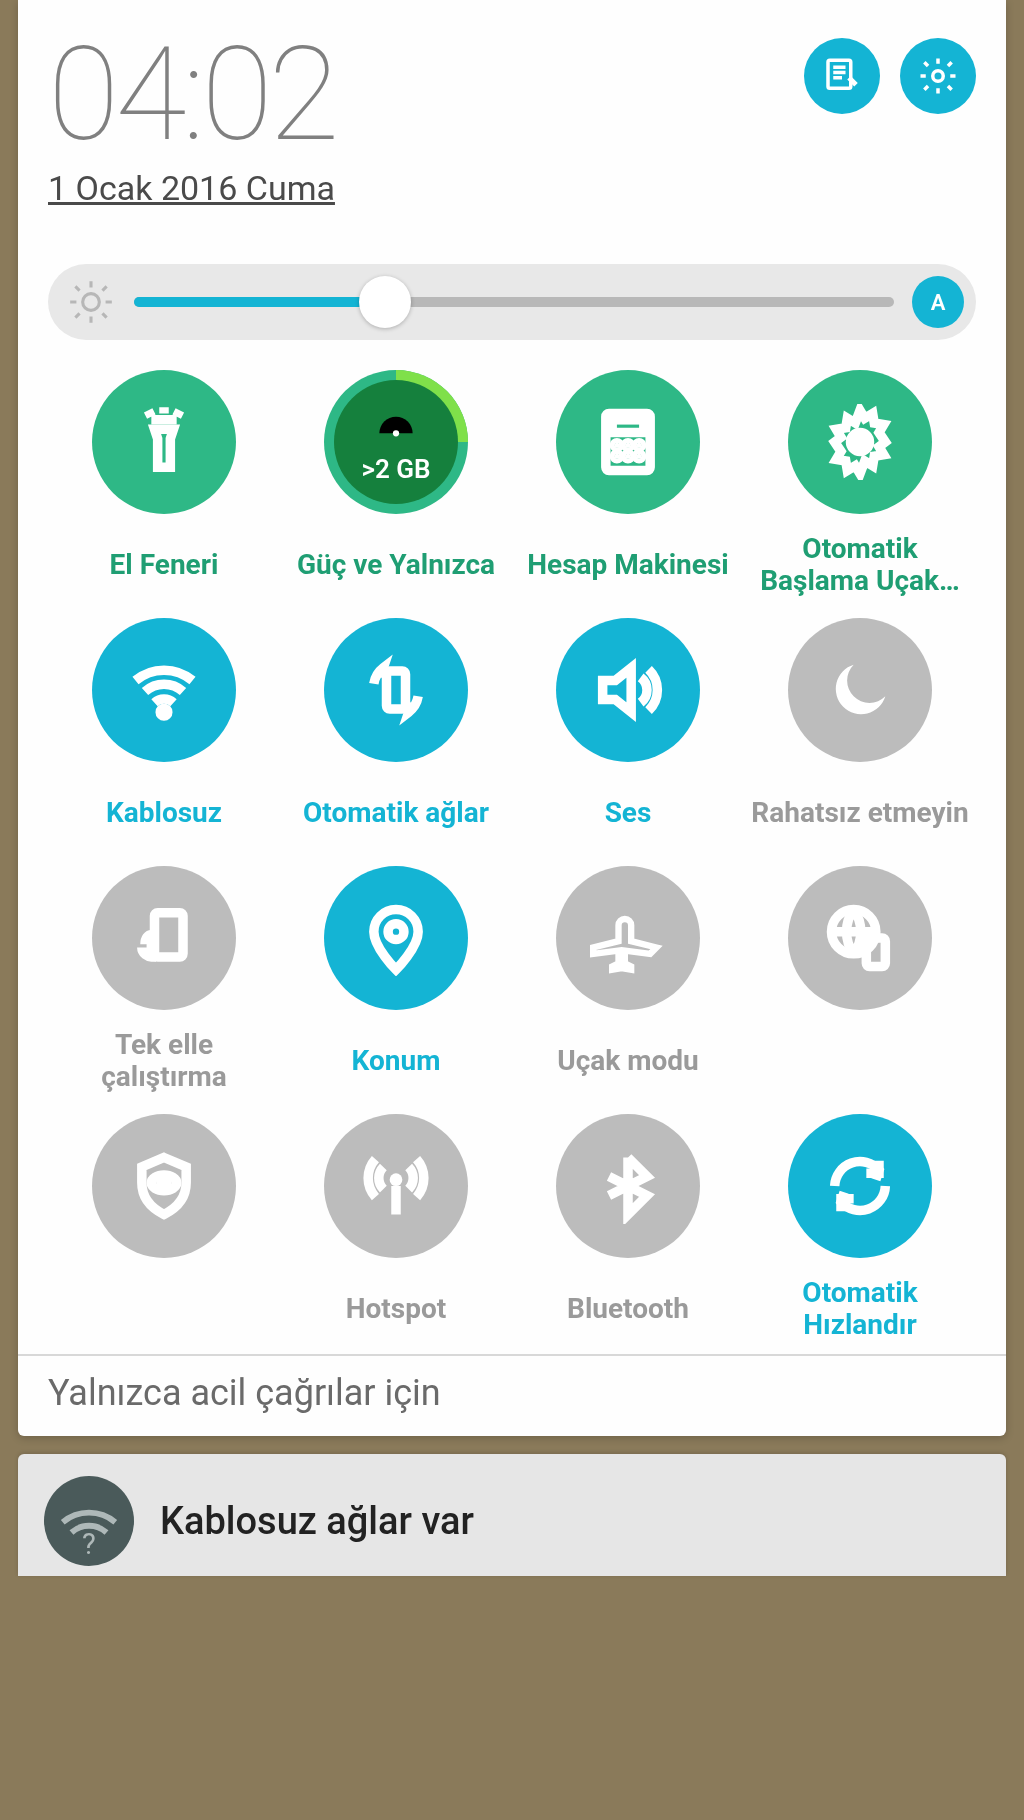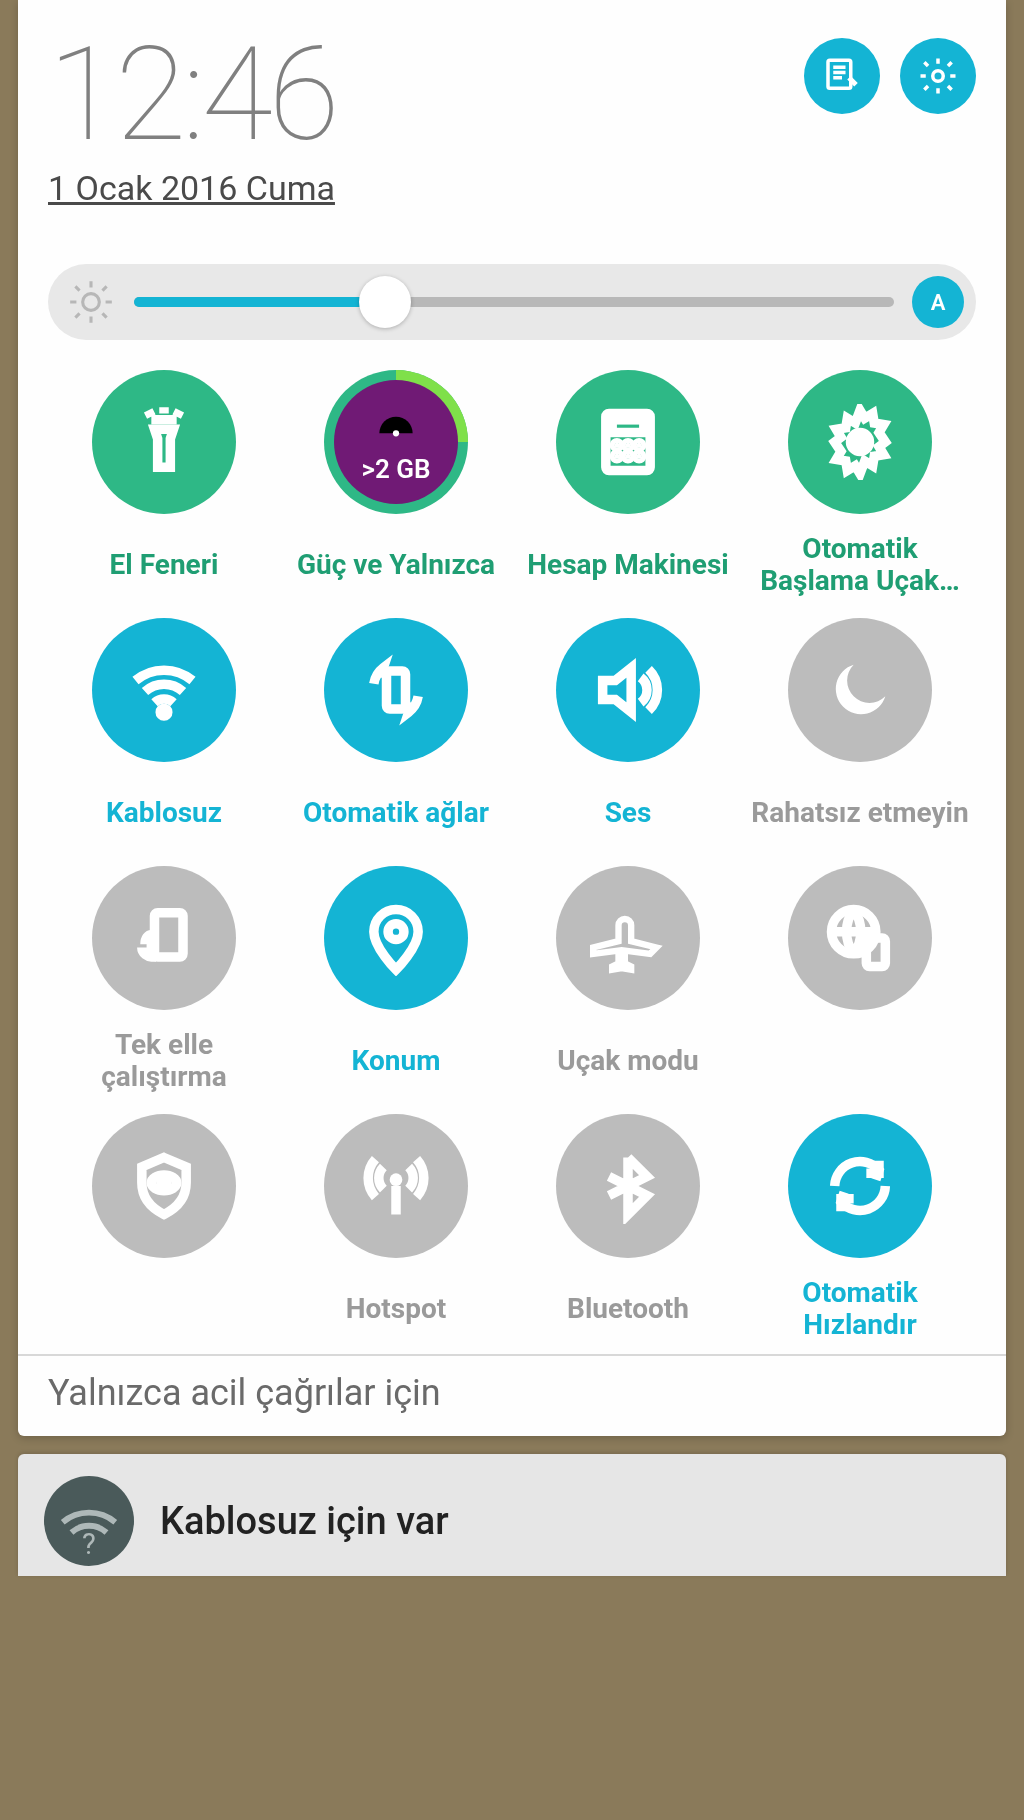--- a/index.html
+++ b/index.html
@@ -115,21 +115,21 @@
     position: relative; width: 144px; height: 144px;
   }
   .memory-ring .bg {
     position:absolute; inset:0; border-radius:50%; background:#2eb886;
   }
   .memory-ring .arc {
     position:absolute; inset:0; border-radius:50%;
     background: conic-gradient(from 0deg, #7fe04a 0 90deg, transparent 90deg 360deg);
   }
   .memory-ring .inner {
-    position:absolute; inset:10px; border-radius:50%; background:#701a75;
+    position:absolute; inset:10px; border-radius:50%; background:#15803d;
     display:flex; flex-direction:column; align-items:center; justify-content:center;
   }
   .mem-text { color:#fff; font-size:26px; font-weight:600; margin-top:4px;}
 
   .divider { height: 2px; background: #d8d8d8; margin: 8px -30px 10px -30px; }
   .status-line { font-size: 36px; color: #6a6a6a; padding: 6px 0 2px 0; }
 
   .notif {
     background: #e6e6e6;
     margin: 18px 18px 0 18px;
@@ -145,21 +145,21 @@
   }
   .notif-title { font-size: 38px; color: #222; font-weight: 500; }
 </style>
 </head>
 <body>
 
 <div class="panel">
 
   <div class="header">
     <div>
-      <div class="clock">12:46</div>
+      <div class="clock">04:02</div>
       <div class="date">1 Ocak 2016 Cuma</div>
     </div>
     <div class="header-icons">
       <div class="round-btn">
         <svg viewBox="0 0 24 24">
             <rect x="4" y="3" width="13" height="16" rx="1"></rect>
             <path d="M7 7h7M7 10h7M7 13h5"></path>
             <path d="M15 14l4 4 2-2-4-4z" fill="#fff" stroke="none"></path>
           </svg>
       </div>
@@ -375,14 +375,14 @@
 </div>
 
 <div class="notif">
   <div class="notif-icon">
     <svg viewBox="0 0 24 24" style="width:70px;height:70px;fill:none;stroke:#aeb8b8;stroke-width:2;">
       <path d="M3 9a14 14 0 0 1 18 0"></path>
         <path d="M6 12.5a9 9 0 0 1 12 0"></path>
       <text x="12" y="20" text-anchor="middle" fill="#aeb8b8" stroke="none" font-size="10">?</text>
     </svg>
   </div>
-  <div class="notif-title">Kablosuz için var</div>
+  <div class="notif-title">Kablosuz ağlar var</div>
 </div>
 
 </body></html>

